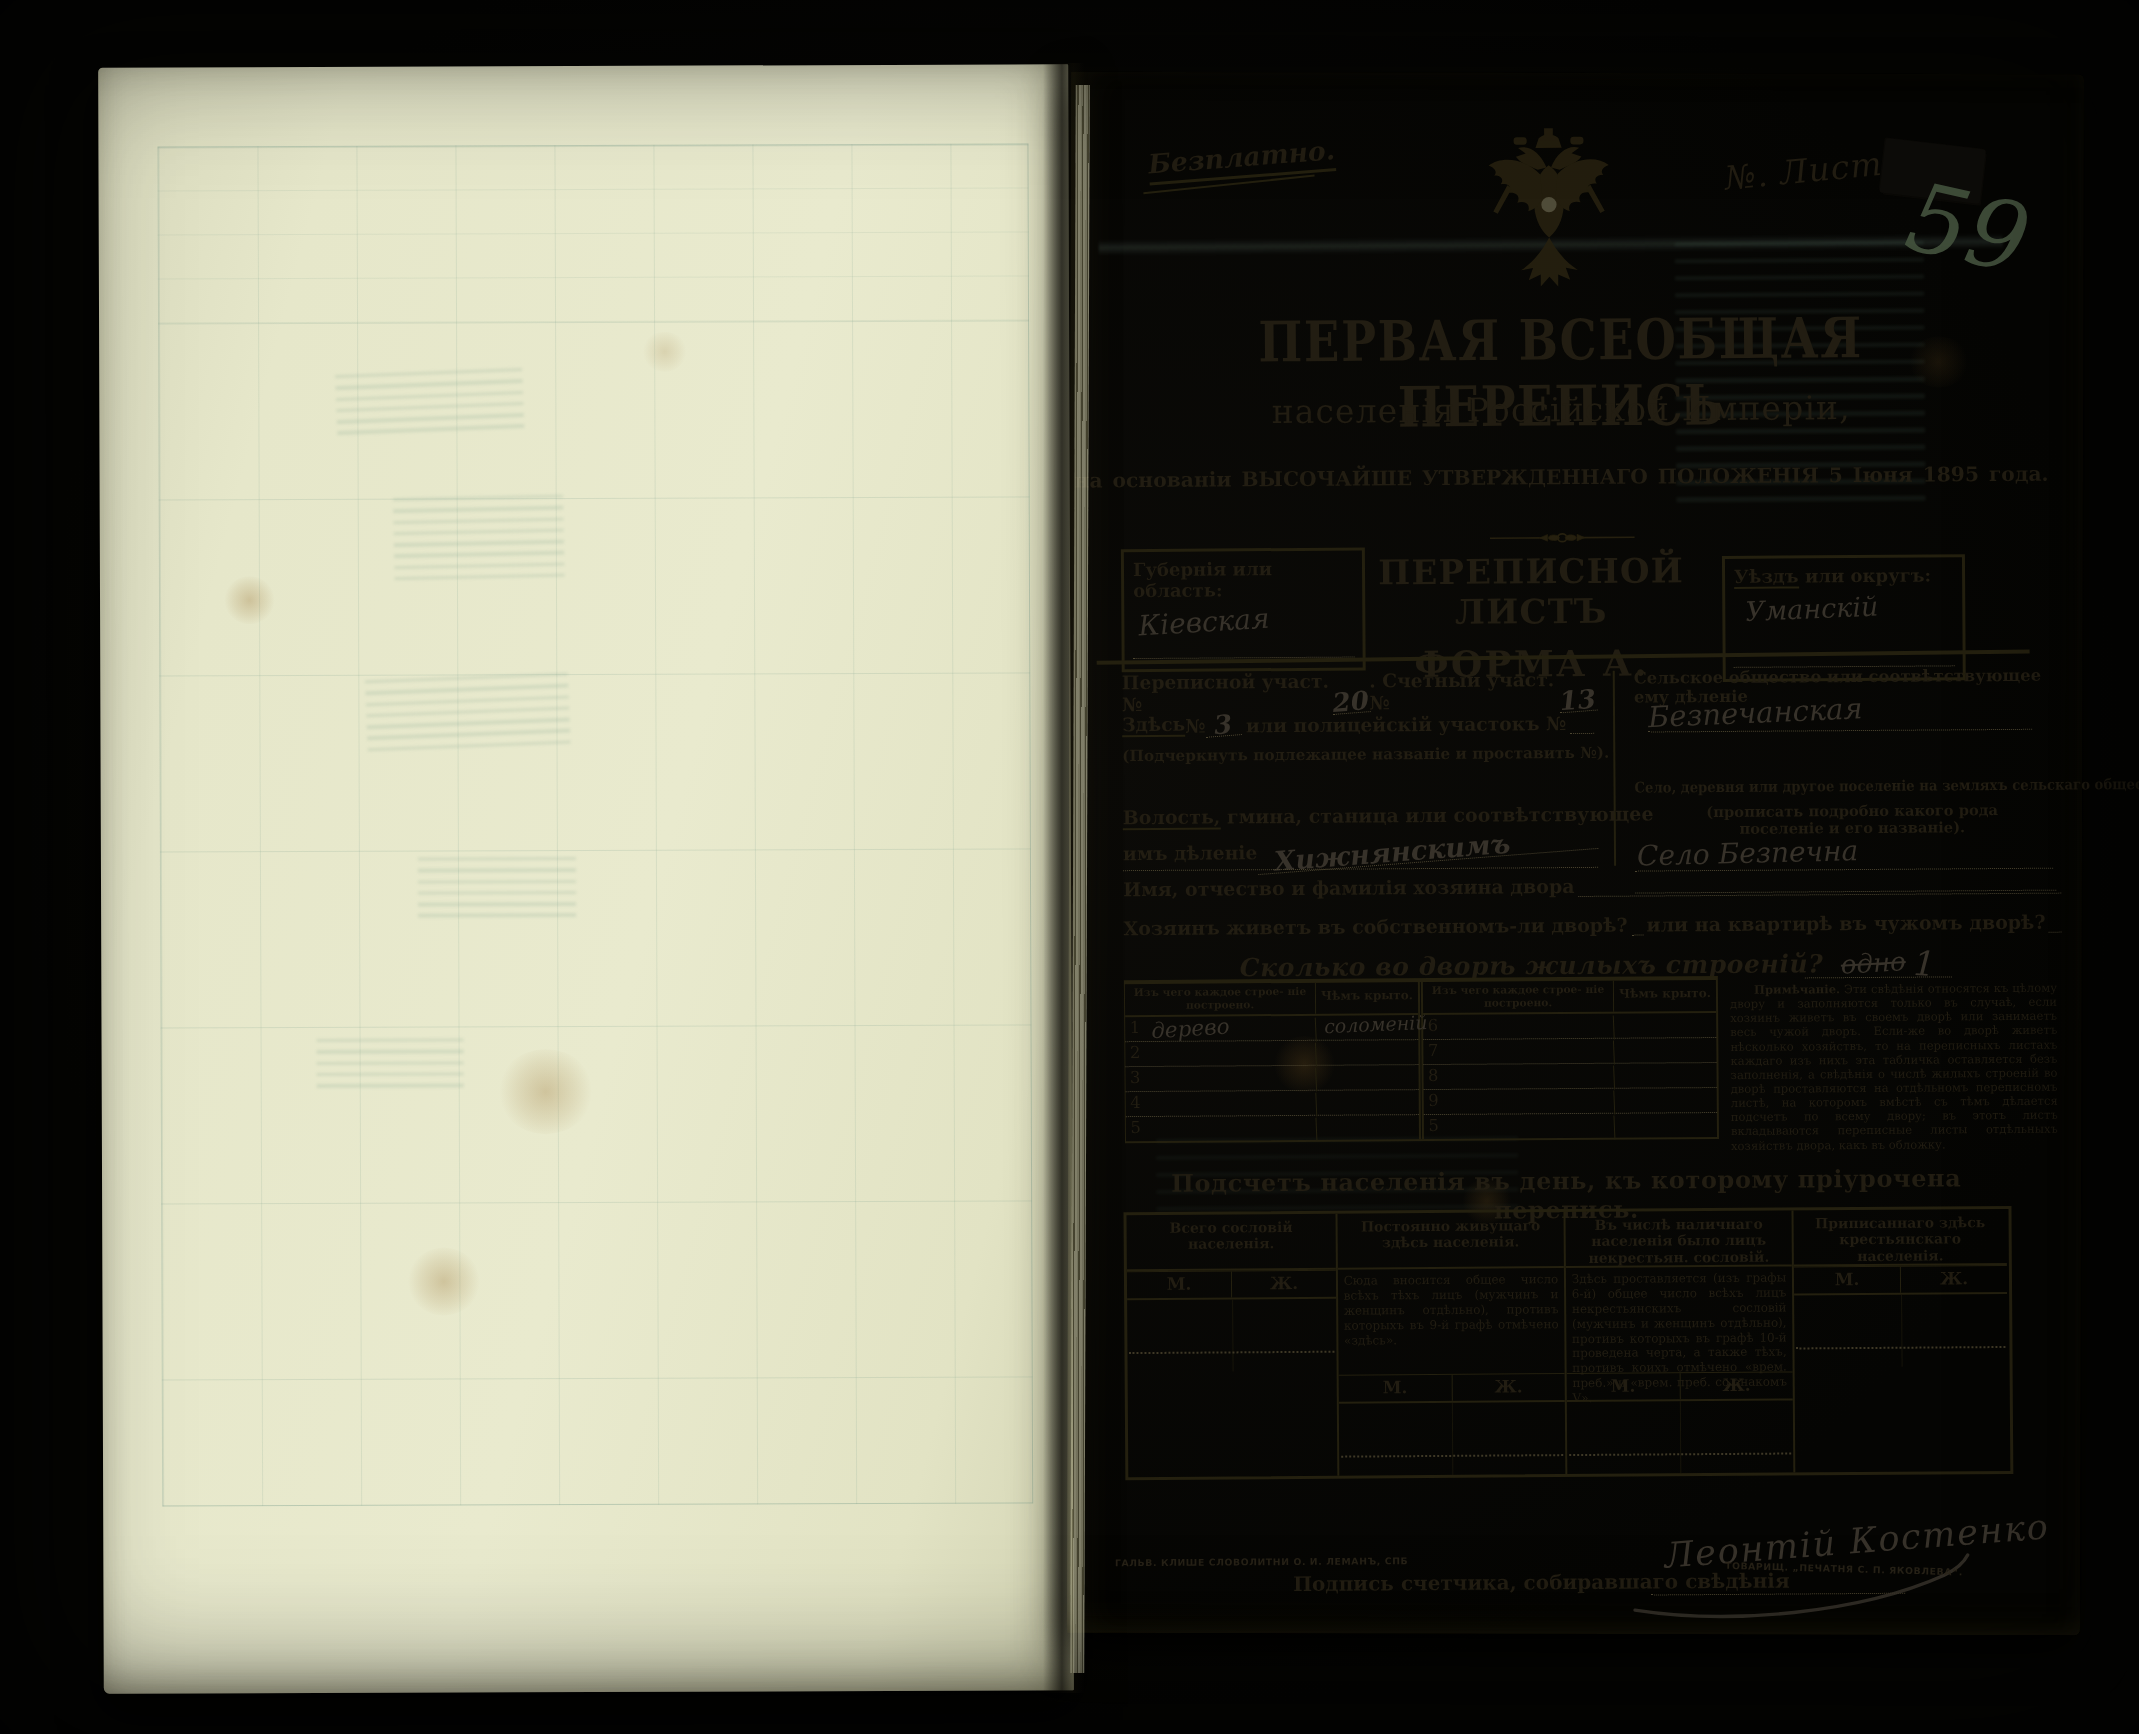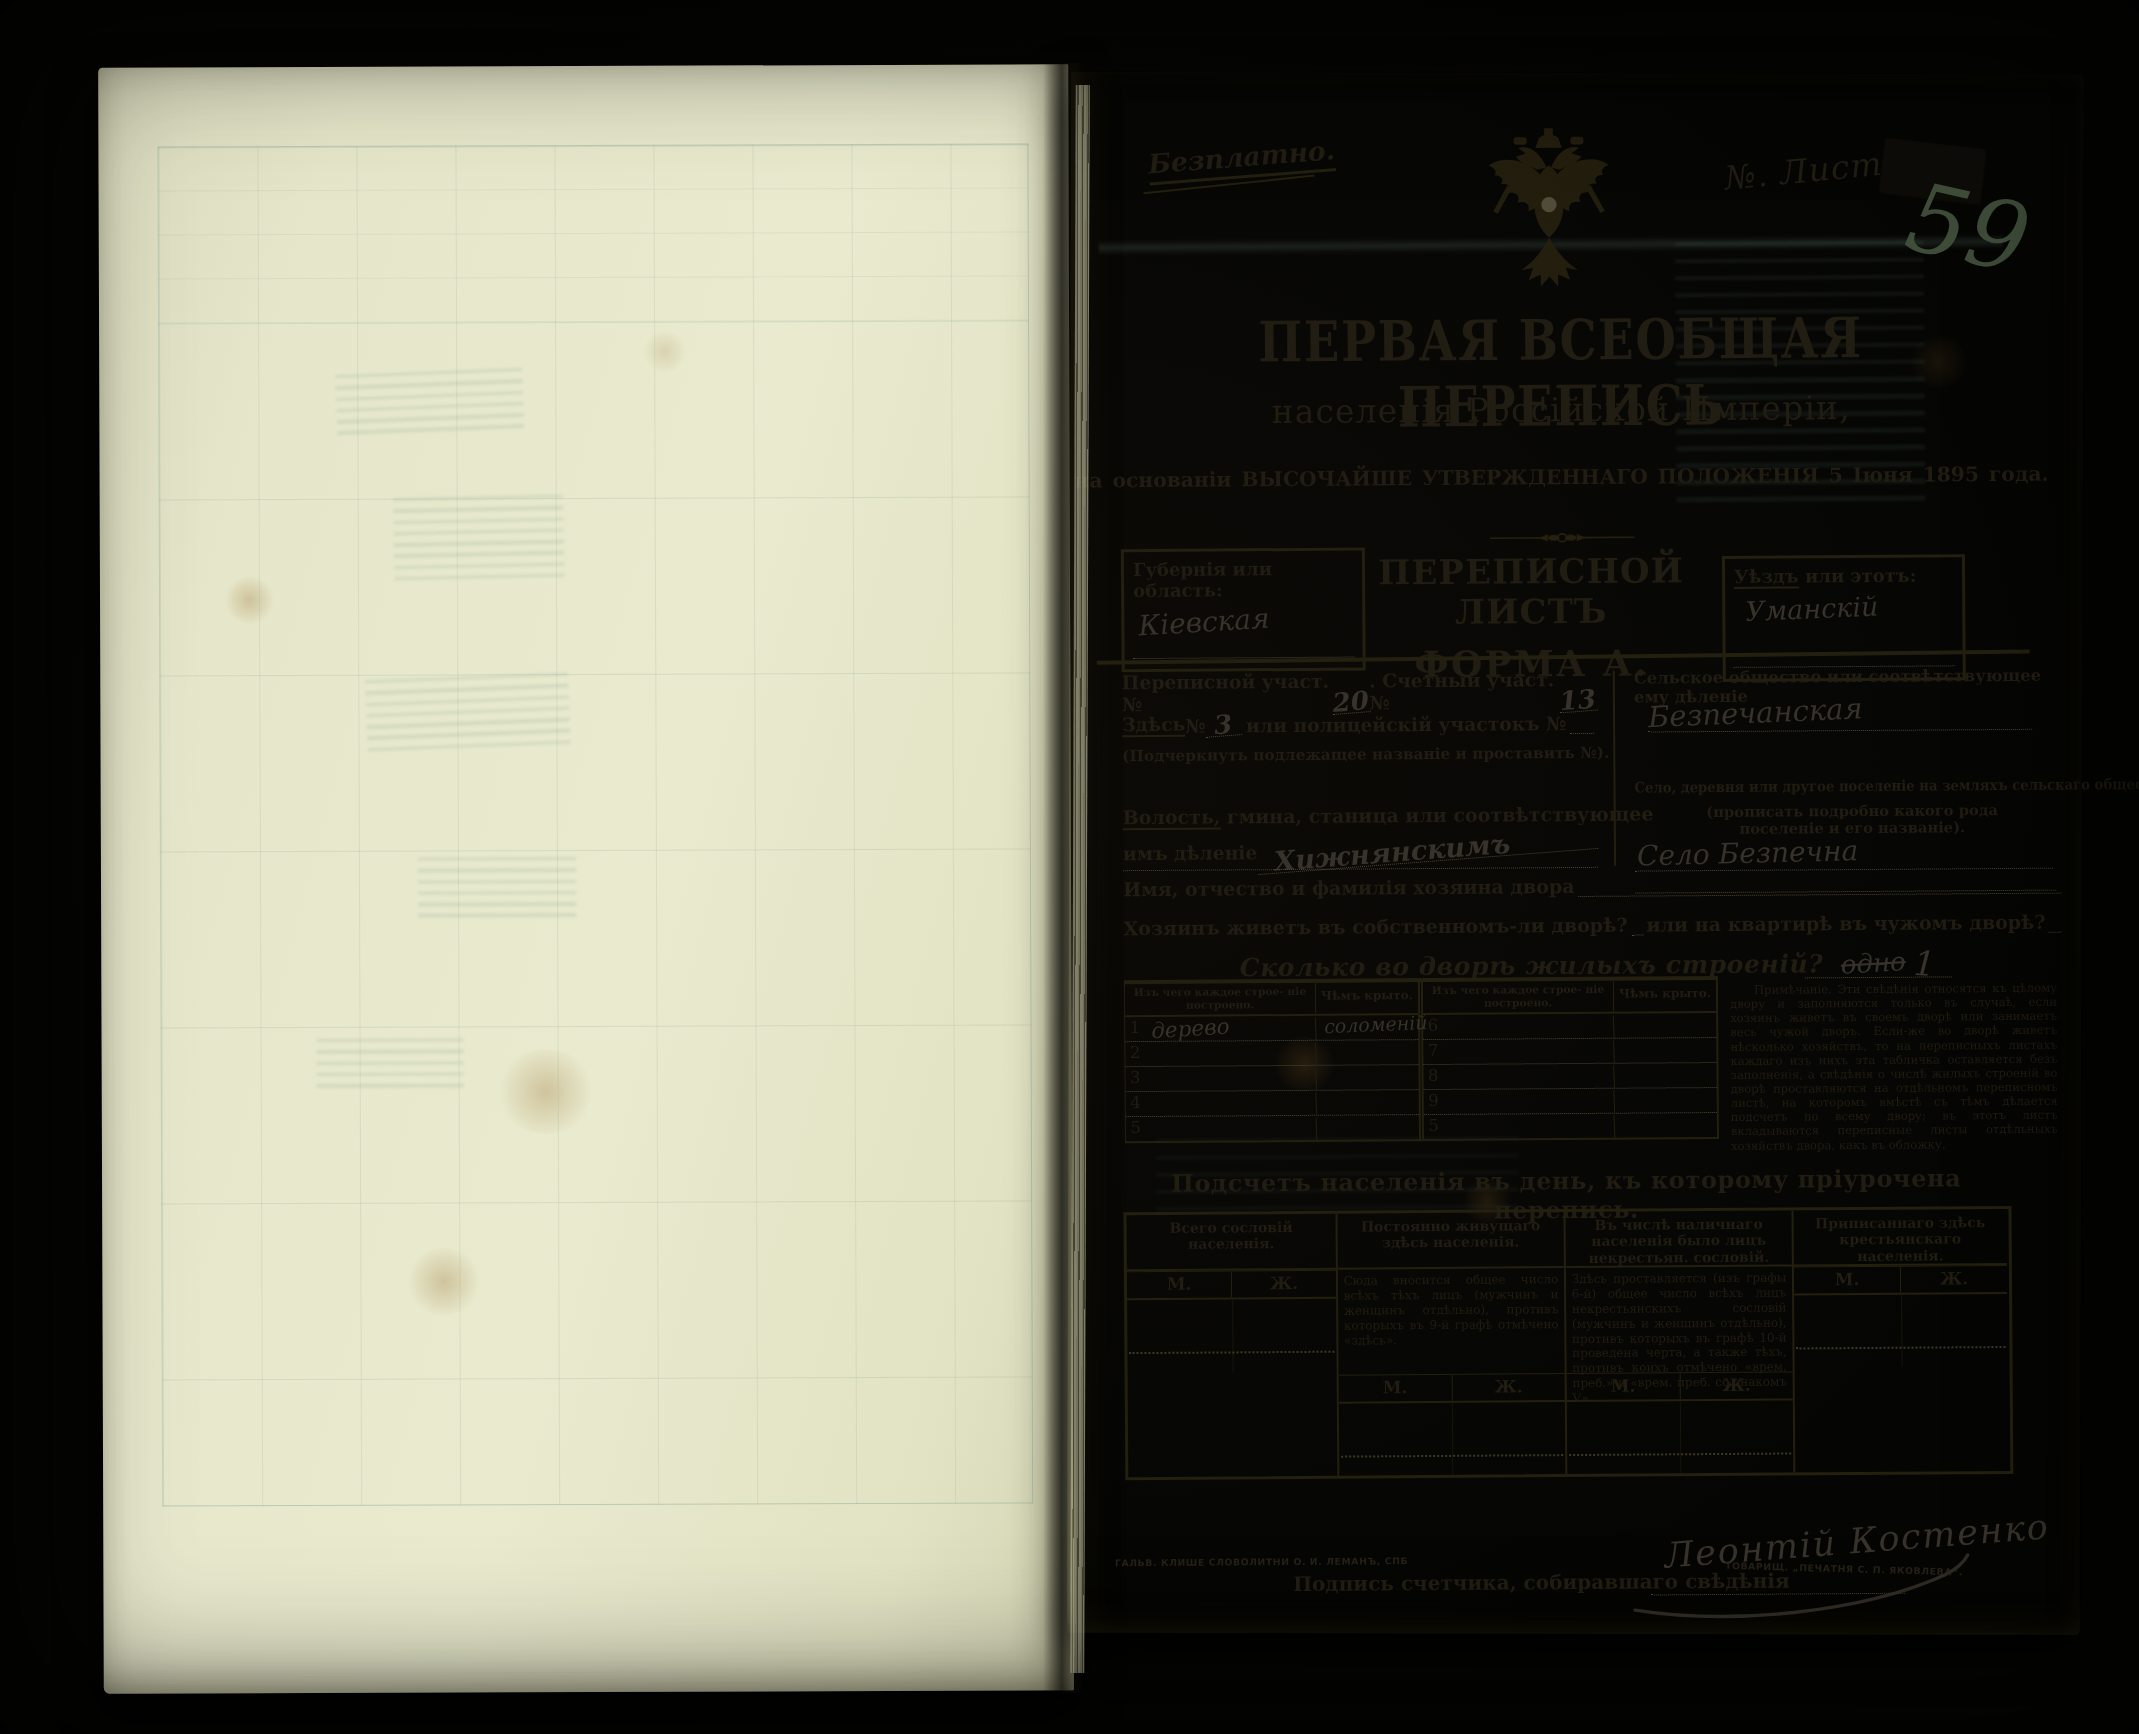--- a/index.html
+++ b/index.html
@@ -115,21 +115,21 @@
   .bh-head{display:grid;grid-template-columns:1fr 103px;border-bottom:2.8px solid var(--ink);}
   .bh-head div{font-size:10.7px;font-weight:bold;text-align:center;padding:3.4px 2.3px;line-height:1.15;}
   .bh-head .c2{border-left:1.7px solid var(--ink);font-size:12px;padding-top:6.8px;}
   .brow{display:grid;grid-template-columns:25px 1fr 103px;height:24px;border-bottom:1.7px dotted #4d4631;position:relative;}
   .brow:last-child{border-bottom:none;}
   .bnum{font-size:16.4px;padding:1.1px 0 0 4.5px;}
   .bmat{font-size:21.5px;line-height:.9;padding-left:1.1px;transform:rotate(-3deg);}
   .broof{border-left:1.7px solid var(--ink);font-size:19px;line-height:1;padding-left:8px;transform:rotate(-2deg);}
   
   #note-block{left:660px;top:911px;width:327px;font-size:11.6px;line-height:1.22;text-align:justify;}
-  #note-block .t{font-weight:normal;}
+  #note-block .t{font-weight:bold;}
   #note-block p{margin:0;text-indent:24px;}
   
   #count-title{left:34px;right:57px;top:1093px;font-size:24px;font-weight:bold;letter-spacing:0.6px;}
   #ctable{left:52px;top:1136px;width:882px;border:3.4px solid var(--ink);display:flex;background:transparent;}
   .cgroup{display:flex;flex-direction:column;}
   .cgroup + .cgroup{border-left:2.3px solid var(--ink);}
   .cg1{width:209px;} .cg2{width:226px;} .cg3{width:226px;} .cg4{width:213px;}
   .chead{height:49px;font-size:14px;font-weight:bold;text-align:center;padding:4.5px 3.4px 0;line-height:1.2;
          border-bottom:2.8px solid var(--ink);}
   .cdesc{height:101px;font-size:12px;line-height:1.24;text-align:justify;padding:4.5px 5.7px 0;}
@@ -223,21 +223,21 @@
     <div class="abs" id="gub-box">
       <div class="lbl">Губернія или область:</div>
       <span class="hw">Кіевская</span>
       <div class="dot"></div>
     </div>
     <div class="abs ctr" id="center-title">
       <div class="l1">ПЕРЕПИСНОЙ ЛИСТЪ</div>
       <div class="l2">ФОРМА А.</div>
     </div>
     <div class="abs" id="uezd-box">
-      <div class="lbl"><em>Уѣздъ</em><span> или этотъ:</span></div>
+      <div class="lbl"><em>Уѣздъ</em><span> или округъ:</span></div>
       <span class="hw">Уманскій</span>
       <div class="dot"></div>
     </div>
     <div class="abs rule" id="hdr-rule"></div>
 
     <div class="abs" id="cols">
       <div id="col-div"></div>
 
       <div class="fline" id="l1">
         <span>Переписной участ. №</span>

